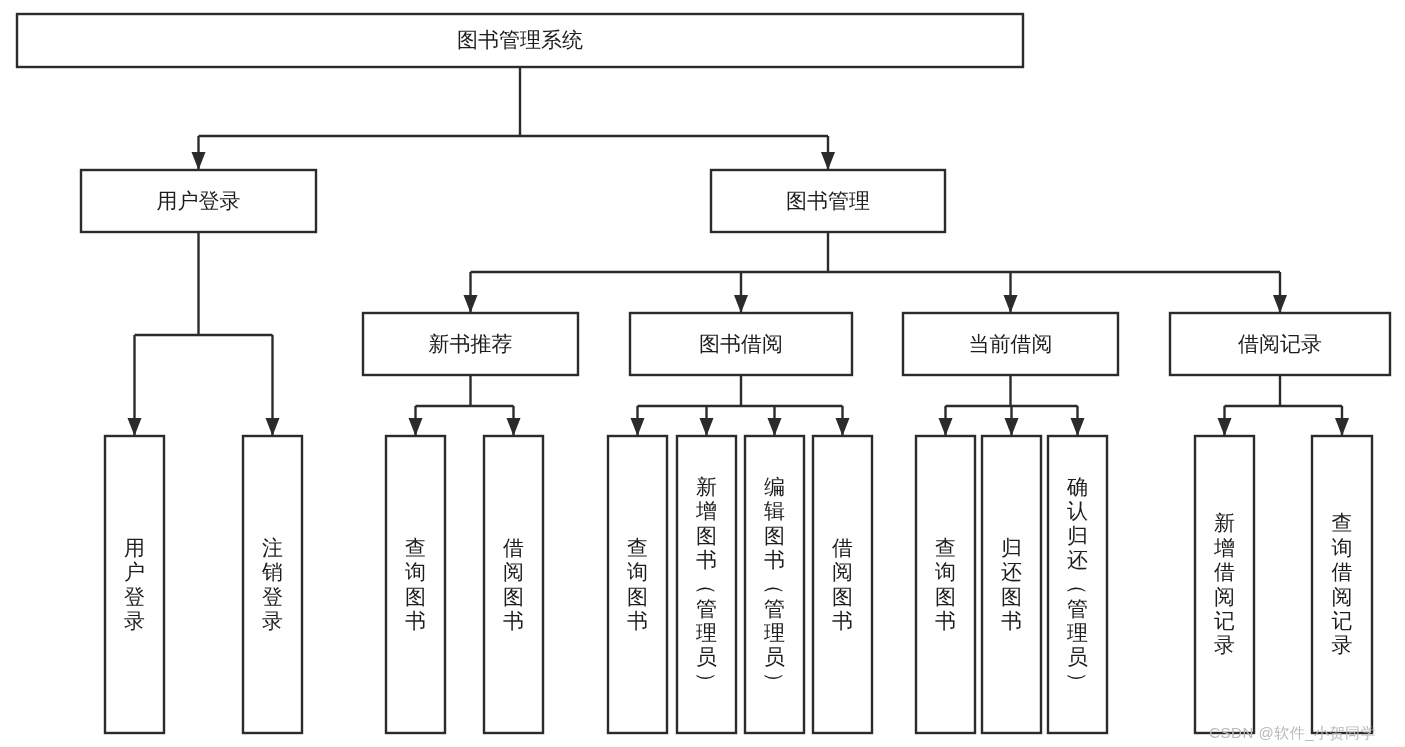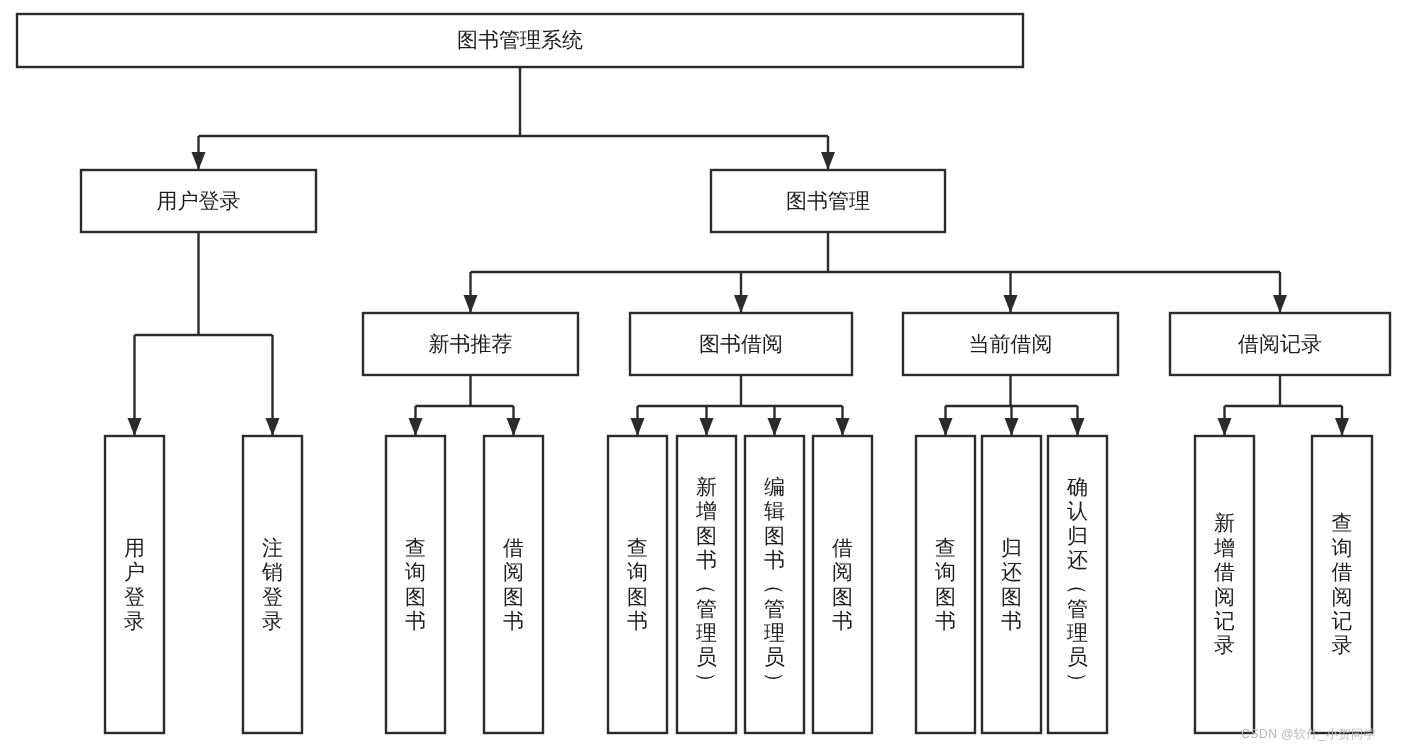--- a/index.html
+++ b/index.html
@@ -61,21 +61,21 @@
     pointer-events: none;
   }
   .vert-char {
     display: block;
     text-align: center;
   }
   .watermark {
     position: absolute;
     right: 14px;
     bottom: 4px;
-    font-size: 12px;
+    font-size: 15px;
     color: #b9b9b9;
     font-family: "Liberation Sans", "DejaVu Sans", sans-serif;
     white-space: nowrap;
     letter-spacing: 0.5px;
   }
 </style>
 </head>
 <body>
 
 <div id="diagram-root">

